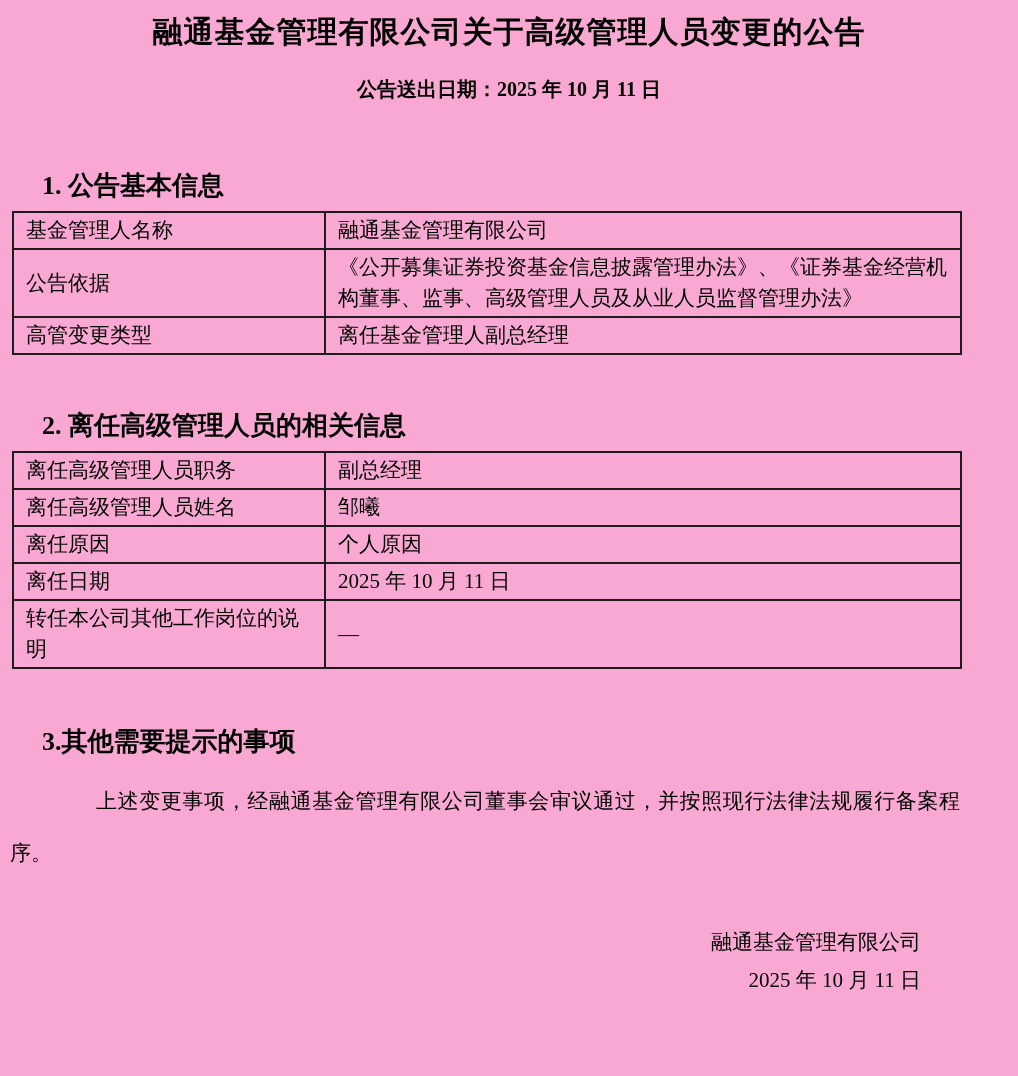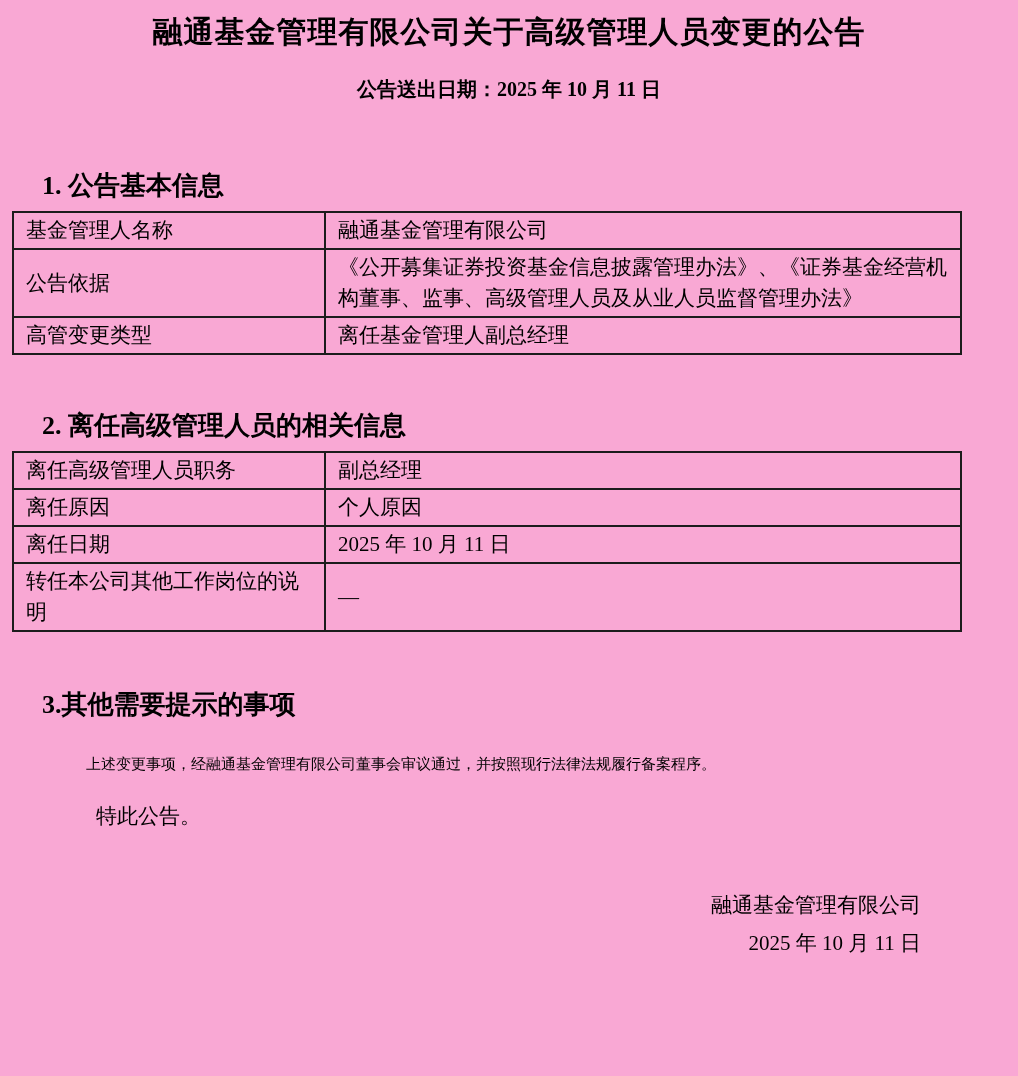--- a/index.html
+++ b/index.html
@@ -52,22 +52,22 @@
   }
   table.info-table td {
     border: 2px solid #1c1c1c;
     padding: 2px 12px;
     line-height: 31px;
     vertical-align: middle;
     word-break: break-all;
   }
   td.label-cell { width: 286px; }
   .body-para {
-    margin: 20px 58px 0 0;
-    font-size: 15px;
+    margin: 20px 58px 0 10px;
+    font-size: 21px;
     line-height: 52px;
     text-indent: 86px;
     text-align: justify;
   }
   .closing-para {
     margin: 0 58px 0 10px;
     font-size: 21px;
     line-height: 52px;
     text-indent: 86px;
   }
@@ -109,38 +109,41 @@
 
   <div class="sec-heading sec2-heading">2. 离任高级管理人员的相关信息</div>
 
   <table class="info-table">
     <tbody>
       <tr>
         <td class="label-cell">离任高级管理人员职务</td>
         <td>副总经理</td>
       </tr>
       <tr>
+        <td class="label-cell">离任高级管理人员姓名</td>
+        <td>邹曦</td>
+      </tr>
+      <tr>
         <td class="label-cell">离任原因</td>
         <td>个人原因</td>
       </tr>
       <tr>
         <td class="label-cell">离任日期</td>
         <td>2025 年 10 月 11 日</td>
       </tr>
       <tr>
         <td class="label-cell">转任本公司其他工作岗位的说明</td>
         <td>—</td>
       </tr>
     </tbody>
   </table>
 
   <div class="sec-heading sec3-heading">3.其他需要提示的事项</div>
 
   <p class="body-para">上述变更事项，经融通基金管理有限公司董事会审议通过，并按照现行法律法规履行备案程序。</p>
 
-  <p class="closing-para">特此公告。</p>
 
   <div class="footer-block">
     <div>融通基金管理有限公司</div>
     <div>2025 年 10 月 11 日</div>
   </div>
 
 </div>
 
 </body></html>

